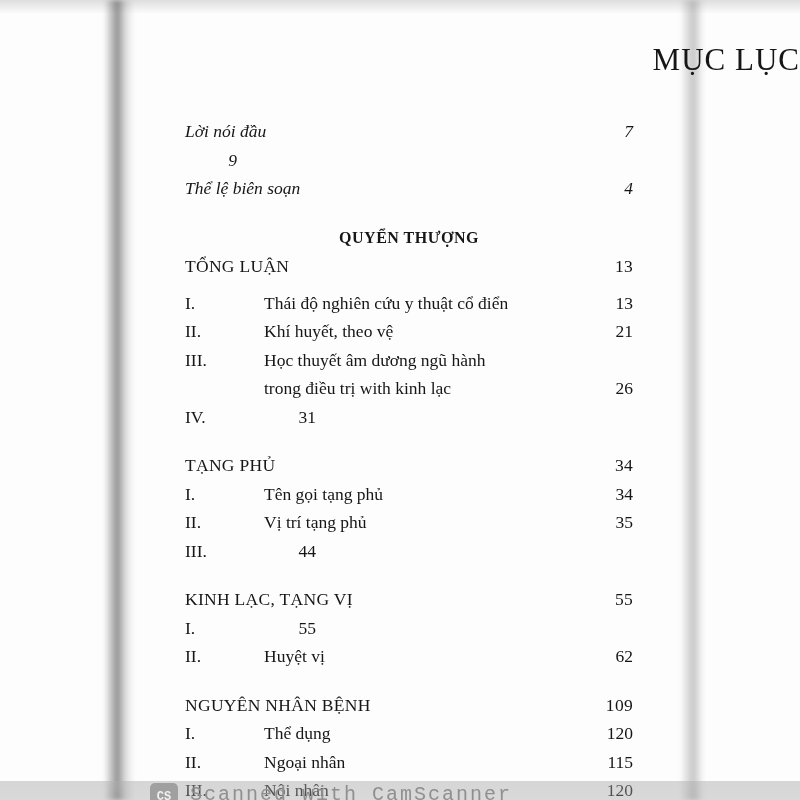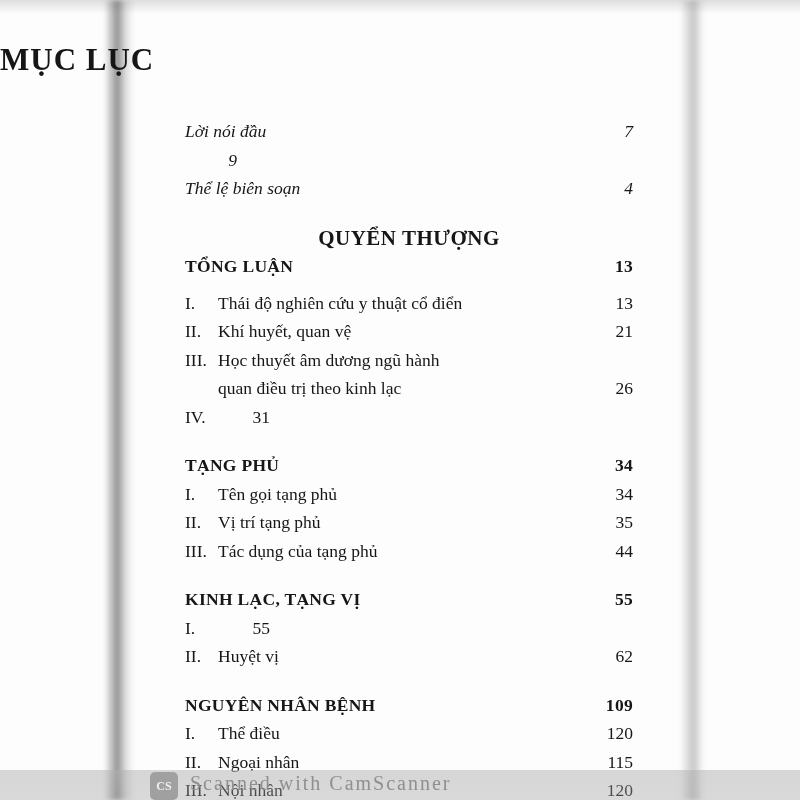--- a/index.html
+++ b/index.html
@@ -23,46 +23,46 @@
     pointer-events: none;
   }
   .shadow-right {
     position: absolute; top: 0; bottom: 0; left: 680px; width: 24px;
     background: linear-gradient(to right, rgba(120,120,120,0), rgba(110,110,110,.38) 55%, rgba(120,120,120,0));
     filter: blur(2px);
     pointer-events: none;
   }
   .title {
     position: absolute; top: 42px; left: 0; width: 100%;
-    text-align: left;
-    font-size: 31px; font-weight: bold; letter-spacing: 1px;
+    text-align: right;
+    font-size: 31px; font-weight: normal; letter-spacing: 1px;
   }
   .content {
     position: absolute; left: 185px; top: 117px; width: 448px;
     font-size: 17.5px;
   }
-  .row { display: flex; line-height: 28.5px; }
+  .row { display: flex; line-height: 28.5px; gap: 46px; }
   .row .num { flex: 0 0 33px; }
   .row .label { flex: 1; }
   .row .page { flex: 0 0 52px; text-align: right; }
   .fm { font-style: italic; }
   .part {
     text-align: center;
-    font-size: 21px; font-weight: bold; letter-spacing: .5px;
+    font-size: 16px; font-weight: bold; letter-spacing: .5px;
     line-height: 28.5px;
     margin-top: 21px;
   }
   .sec { margin-bottom: 20px; }
-  .sec .row.head .label, .sec .row.head .page { font-weight: 700; letter-spacing: .3px; }
+  .sec .row.head .label, .sec .row.head .page { font-weight: 400; letter-spacing: .3px; }
   .sec.first .row.head { margin-bottom: 8px; }
   .watermark {
-    position: absolute; left: 0; right: 0; bottom: 0; height: 30px;
+    position: absolute; left: 0; right: 0; bottom: 0; height: 19px;
     overflow: hidden;
     background: linear-gradient(to bottom, rgba(175,175,175,.50), rgba(150,150,150,.35));
-    font-family: Liberation Serif, serif;
+    font-family: Liberation Mono, monospace;
     color: #8f8f8f;
   }
   .watermark .cs {
     position: absolute; left: 150px; top: 2px;
     width: 28px; height: 28px; border-radius: 5px;
     background: #a0a0a0; color: #f0f0f0;
     font-weight: bold; font-size: 12px;
     display: flex; align-items: center; justify-content: center;
   }
   .watermark .wm-text {
@@ -102,31 +102,31 @@
       <span class="label">TỔNG LUẬN</span>
       <span class="page">13</span>
     </div>
     <div class="row item">
       <span class="num">I.</span>
       <span class="label">Thái độ nghiên cứu y thuật cổ điển</span>
       <span class="page">13</span>
     </div>
     <div class="row item">
       <span class="num">II.</span>
-      <span class="label">Khí huyết, quan vệ</span>
+      <span class="label">Khí huyết, theo vệ</span>
       <span class="page">21</span>
     </div>
     <div class="row item">
       <span class="num">III.</span>
       <span class="label">Học thuyết âm dương ngũ hành</span>
       <span class="page"></span>
     </div>
     <div class="row item cont">
       <span class="num"></span>
-      <span class="label">quan điều trị theo kinh lạc</span>
+      <span class="label">trong điều trị with kinh lạc</span>
       <span class="page">26</span>
     </div>
     <div class="row item">
       <span class="num">IV.</span>
       <span class="page">31</span>
     </div>
   </section>
 
   <section class="sec">
     <div class="row head">
@@ -138,21 +138,20 @@
       <span class="label">Tên gọi tạng phủ</span>
       <span class="page">34</span>
     </div>
     <div class="row item">
       <span class="num">II.</span>
       <span class="label">Vị trí tạng phủ</span>
       <span class="page">35</span>
     </div>
     <div class="row item">
       <span class="num">III.</span>
-      <span class="label">Tác dụng của tạng phủ</span>
       <span class="page">44</span>
     </div>
   </section>
 
   <section class="sec">
     <div class="row head">
       <span class="label">KINH LẠC, TẠNG VỊ</span>
       <span class="page">55</span>
     </div>
     <div class="row item">
@@ -166,21 +165,21 @@
     </div>
   </section>
 
   <section class="sec">
     <div class="row head">
       <span class="label">NGUYÊN NHÂN BỆNH</span>
       <span class="page">109</span>
     </div>
     <div class="row item">
       <span class="num">I.</span>
-      <span class="label">Thể điều</span>
+      <span class="label">Thể dụng</span>
       <span class="page">120</span>
     </div>
     <div class="row item">
       <span class="num">II.</span>
       <span class="label">Ngoại nhân</span>
       <span class="page">115</span>
     </div>
     <div class="row item">
       <span class="num">III.</span>
       <span class="label">Nội nhân</span>

